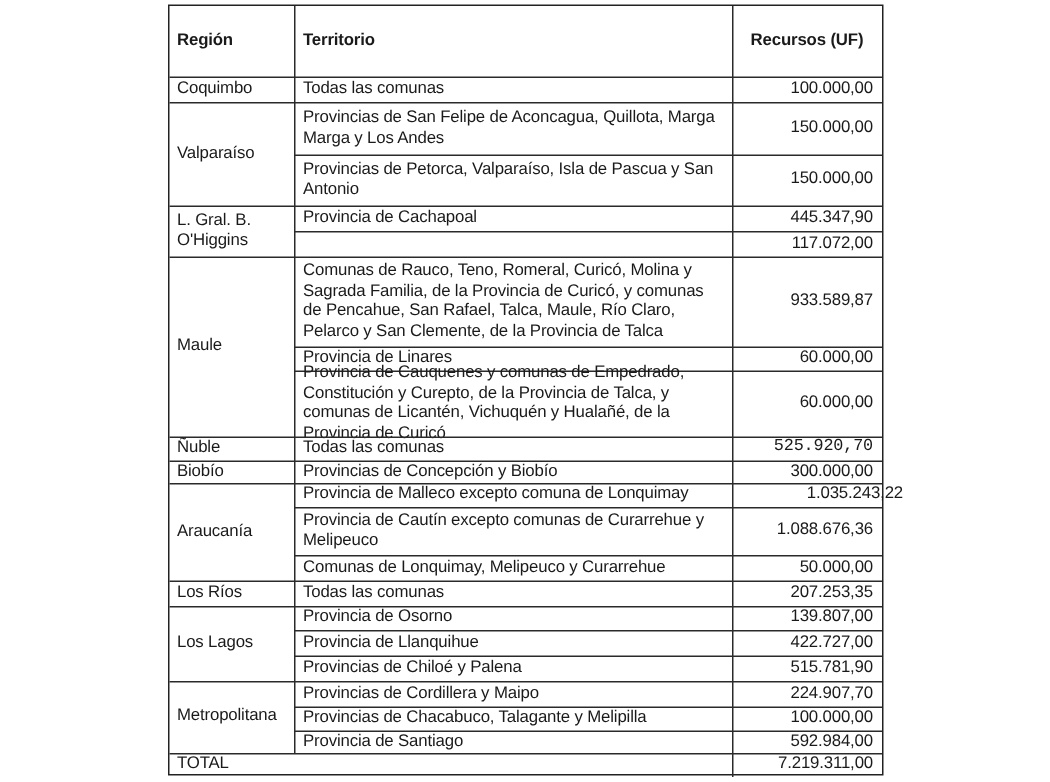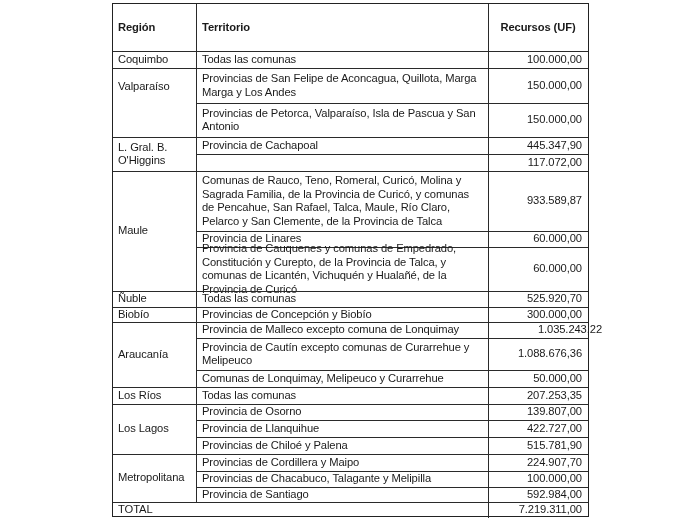--- a/index.html
+++ b/index.html
@@ -20,21 +20,21 @@
 
 <div class="tbl" id="tbl">
     <div class="cell hdr" style="left: 0px; top: 0px; width: 83px; height: 47px;">Región</div>
     <div class="cell hdr terr" style="left: 83px; top: 0px; width: 292px; height: 47px;">Territorio</div>
     <div class="cell hdr" style="left: 375px; top: 0px; width: 100px; height: 47px; justify-content: center;">Recursos (UF)</div>
     <div class="hline" style="left: 0px; top: 47px; width: 475px;"></div>
     <div class="cell " style="left: 0px; top: 47px; width: 83px; height: 17px;">Coquimbo</div>
     <div class="cell terr" style="left: 83px; top: 47px; width: 292px; height: 17px;">Todas las comunas</div>
     <div class="cell num" style="left: 375px; top: 47px; width: 100px; height: 17px;">100.000,00</div>
     <div class="hline" style="left: 0px; top: 64px; width: 475px;"></div>
-    <div class="cell " style="left: 0px; top: 48px; width: 83px; height: 69px;">Valparaíso</div>
+    <div class="cell " style="left: 0px; top: 64px; width: 83px; height: 69px;">Valparaíso</div>
     <div class="cell terr" style="left: 83px; top: 64px; width: 292px; height: 35px;">Provincias de San Felipe de Aconcagua, Quillota, Marga Marga y Los Andes</div>
     <div class="cell num" style="left: 375px; top: 64px; width: 100px; height: 35px;">150.000,00</div>
     <div class="hline" style="left: 83px; top: 99px; width: 392px;"></div>
     <div class="cell terr" style="left: 83px; top: 99px; width: 292px; height: 34px;">Provincias de Petorca, Valparaíso, Isla de Pascua y San Antonio</div>
     <div class="cell num" style="left: 375px; top: 99px; width: 100px; height: 34px;">150.000,00</div>
     <div class="hline" style="left: 0px; top: 133px; width: 475px;"></div>
     <div class="cell " style="left: 0px; top: 133px; width: 83px; height: 34px;">L. Gral. B. O'Higgins</div>
     <div class="cell terr" style="left: 83px; top: 133px; width: 292px; height: 17px;">Provincia de Cachapoal</div>
     <div class="cell num" style="left: 375px; top: 133px; width: 100px; height: 17px;">445.347,90</div>
     <div class="hline" style="left: 83px; top: 150px; width: 392px;"></div>
@@ -45,21 +45,21 @@
     <div class="cell num" style="left: 375px; top: 167px; width: 100px; height: 60px; padding-left: 45px;">933.589,87</div>
     <div class="hline" style="left: 83px; top: 227px; width: 392px;"></div>
     <div class="cell terr" style="left: 83px; top: 227px; width: 292px; height: 16px;">Provincia de Linares</div>
     <div class="cell num" style="left: 375px; top: 227px; width: 100px; height: 16px;">60.000,00</div>
     <div class="hline" style="left: 83px; top: 243px; width: 392px;"></div>
     <div class="cell terr" style="left: 83px; top: 243px; width: 292px; height: 44px;">Provincia de Cauquenes y comunas de Empedrado, Constitución y Curepto, de la Provincia de Talca, y comunas de Licantén, Vichuquén y Hualañé, de la Provincia de Curicó</div>
     <div class="cell num" style="left: 375px; top: 243px; width: 100px; height: 44px;">60.000,00</div>
     <div class="hline" style="left: 0px; top: 287px; width: 475px;"></div>
     <div class="cell " style="left: 0px; top: 287px; width: 83px; height: 16px;">Ñuble</div>
     <div class="cell terr" style="left: 83px; top: 287px; width: 292px; height: 16px;">Todas las comunas</div>
-    <div class="cell num" style="left: 375px; top: 287px; width: 100px; height: 16px;">525.920,70</div>
+    <div class="cell num" style="left: 375px; top: 287px; width: 100px; height: 16px; font-family: Liberation Mono, monospace;">525.920,70</div>
     <div class="hline" style="left: 0px; top: 303px; width: 475px;"></div>
     <div class="cell " style="left: 0px; top: 303px; width: 83px; height: 15px;">Biobío</div>
     <div class="cell terr" style="left: 83px; top: 303px; width: 292px; height: 15px;">Provincias de Concepción y Biobío</div>
     <div class="cell num" style="left: 375px; top: 303px; width: 100px; height: 15px;">300.000,00</div>
     <div class="hline" style="left: 0px; top: 318px; width: 475px;"></div>
     <div class="cell " style="left: 0px; top: 318px; width: 83px; height: 65px;">Araucanía</div>
     <div class="cell terr" style="left: 83px; top: 318px; width: 292px; height: 16px;">Provincia de Malleco excepto comuna de Lonquimay</div>
     <div class="cell num" style="left: 395px; top: 318px; width: 100px; height: 16px; padding-left: 20px;">1.035.243,22</div>
     <div class="hline" style="left: 83px; top: 334px; width: 392px;"></div>
     <div class="cell terr" style="left: 83px; top: 334px; width: 292px; height: 32px;">Provincia de Cautín excepto comunas de Curarrehue y Melipeuco</div>

